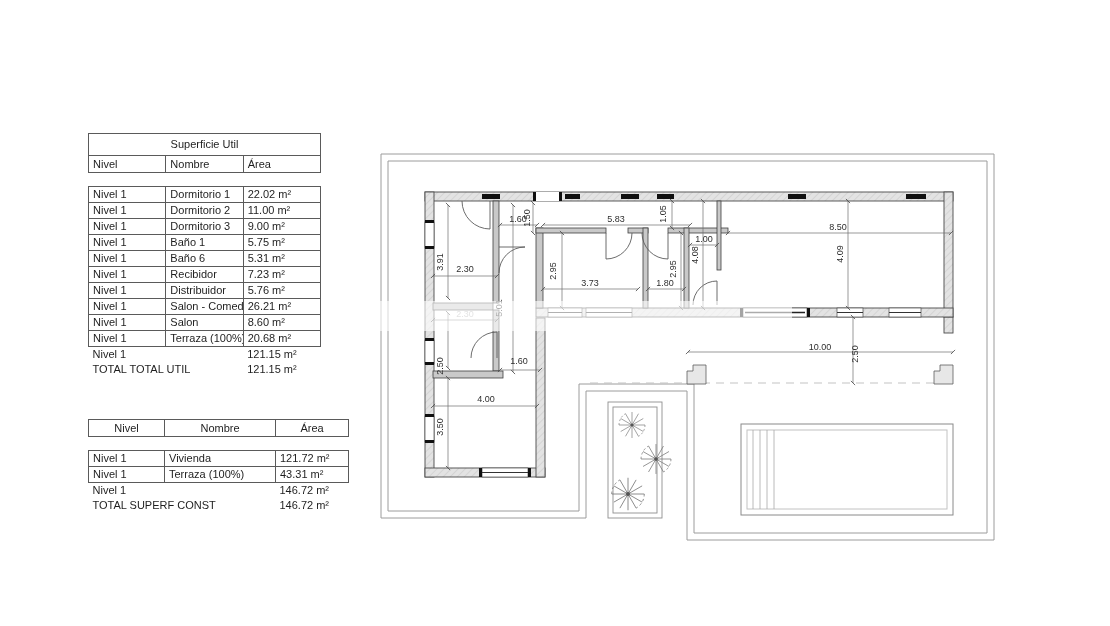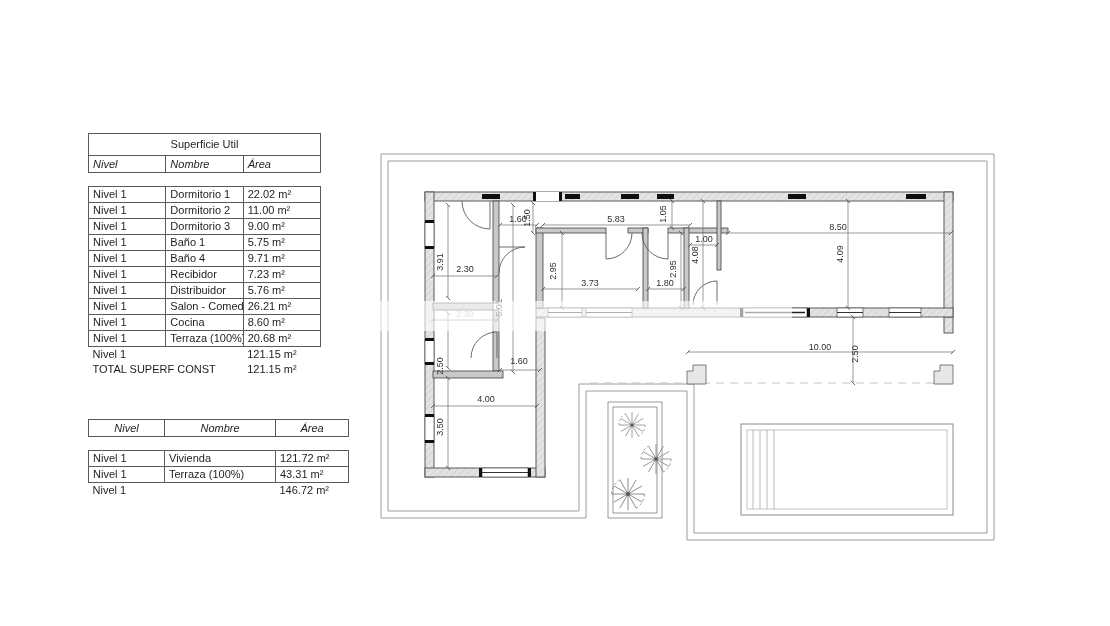--- a/index.html
+++ b/index.html
@@ -4,21 +4,21 @@
 <style>
   html,body{margin:0;padding:0;background:#fff;}
   #stage{position:relative;width:1110px;height:626px;background:#ffffff;overflow:hidden;
          font-family:"Liberation Sans",sans-serif;}
   
   .stable{border-collapse:collapse;table-layout:fixed;width:233px;
           font-family:"Liberation Sans",sans-serif;font-size:11px;color:#1e1e1e;}
   .stable td{border:1px solid #5a5a5a;padding:0 4px;height:15px;line-height:15px;
              overflow:hidden;white-space:nowrap;background:#fff;}
   .stable tr.title td{text-align:center;height:21px;line-height:21px;}
-  .stable tr.hdr td{height:16px;font-style:italic;}
+  .stable tr.hdr td{height:16px;}
   .stable tr.spacer td{border:none;height:13px;background:transparent;}
   .stable tr.plain td{border:none;}
   .stable .c{text-align:center;}
   #table-util{position:absolute;left:88px;top:133px;}
   #table-const{position:absolute;left:88px;top:419px;}
   
   #plan-svg{position:absolute;left:0;top:0;}
   .bound{fill:none;stroke:#9c9c9c;stroke-width:1;}
   .exwall{fill:url(#hatch);stroke:#4a4a4a;stroke-width:0.9;}
   .inwall{fill:#c9c9c9;stroke:#3f3f3f;stroke-width:0.8;}
@@ -72,55 +72,55 @@
       <td>Dormitorio 3</td>
       <td>9.00 m²</td>
     </tr>
     <tr>
       <td>Nivel 1</td>
       <td>Baño 1</td>
       <td>5.75 m²</td>
     </tr>
     <tr>
       <td>Nivel 1</td>
-      <td>Baño 4</td>
-      <td>9.71 m²</td>
+      <td>Baño 6</td>
+      <td>5.31 m²</td>
     </tr>
     <tr>
       <td>Nivel 1</td>
       <td>Recibidor</td>
       <td>7.23 m²</td>
     </tr>
     <tr>
       <td>Nivel 1</td>
       <td>Distribuidor</td>
       <td>5.76 m²</td>
     </tr>
     <tr>
       <td>Nivel 1</td>
       <td>Salon - Comedor</td>
       <td>26.21 m²</td>
     </tr>
     <tr>
       <td>Nivel 1</td>
-      <td>Cocina</td>
+      <td>Salon</td>
       <td>8.60 m²</td>
     </tr>
     <tr>
       <td>Nivel 1</td>
       <td>Terraza (100%)</td>
       <td>20.68 m²</td>
     </tr>
     <tr class="plain">
       <td>Nivel 1</td>
       <td></td>
       <td>121.15 m²</td>
     </tr>
     <tr class="plain">
-      <td colspan="2">TOTAL SUPERF CONST</td>
+      <td colspan="2">TOTAL TOTAL UTIL</td>
       <td>121.15 m²</td>
     </tr>
   </tbody>
     </table>
 
   <table class="stable" id="table-const">
     <tbody>
     <tr class="hdr">
       <td class="c" style="width:67px">Nivel</td>
       <td class="c" style="width:102px">Nombre</td>
@@ -135,20 +135,24 @@
       <td>121.72 m²</td>
     </tr>
     <tr>
       <td>Nivel 1</td>
       <td>Terraza (100%)</td>
       <td>43.31 m²</td>
     </tr>
     <tr class="plain">
       <td>Nivel 1</td>
       <td></td>
+      <td>146.72 m²</td>
+    </tr>
+    <tr class="plain">
+      <td colspan="2">TOTAL SUPERF CONST</td>
       <td>146.72 m²</td>
     </tr>
   </tbody>
     </table>
 
   <svg id="plan-svg" width="1110" height="626" viewBox="0 0 1110 626">
     <defs>
       <pattern id="hatch" width="5" height="5" patternUnits="userSpaceOnUse" patternTransform="rotate(45)">
         <rect width="5" height="5" fill="#e3e3e3"></rect>
         <line x1="0" y1="0" x2="0" y2="5" stroke="#c6c6c6" stroke-width="1"></line>

